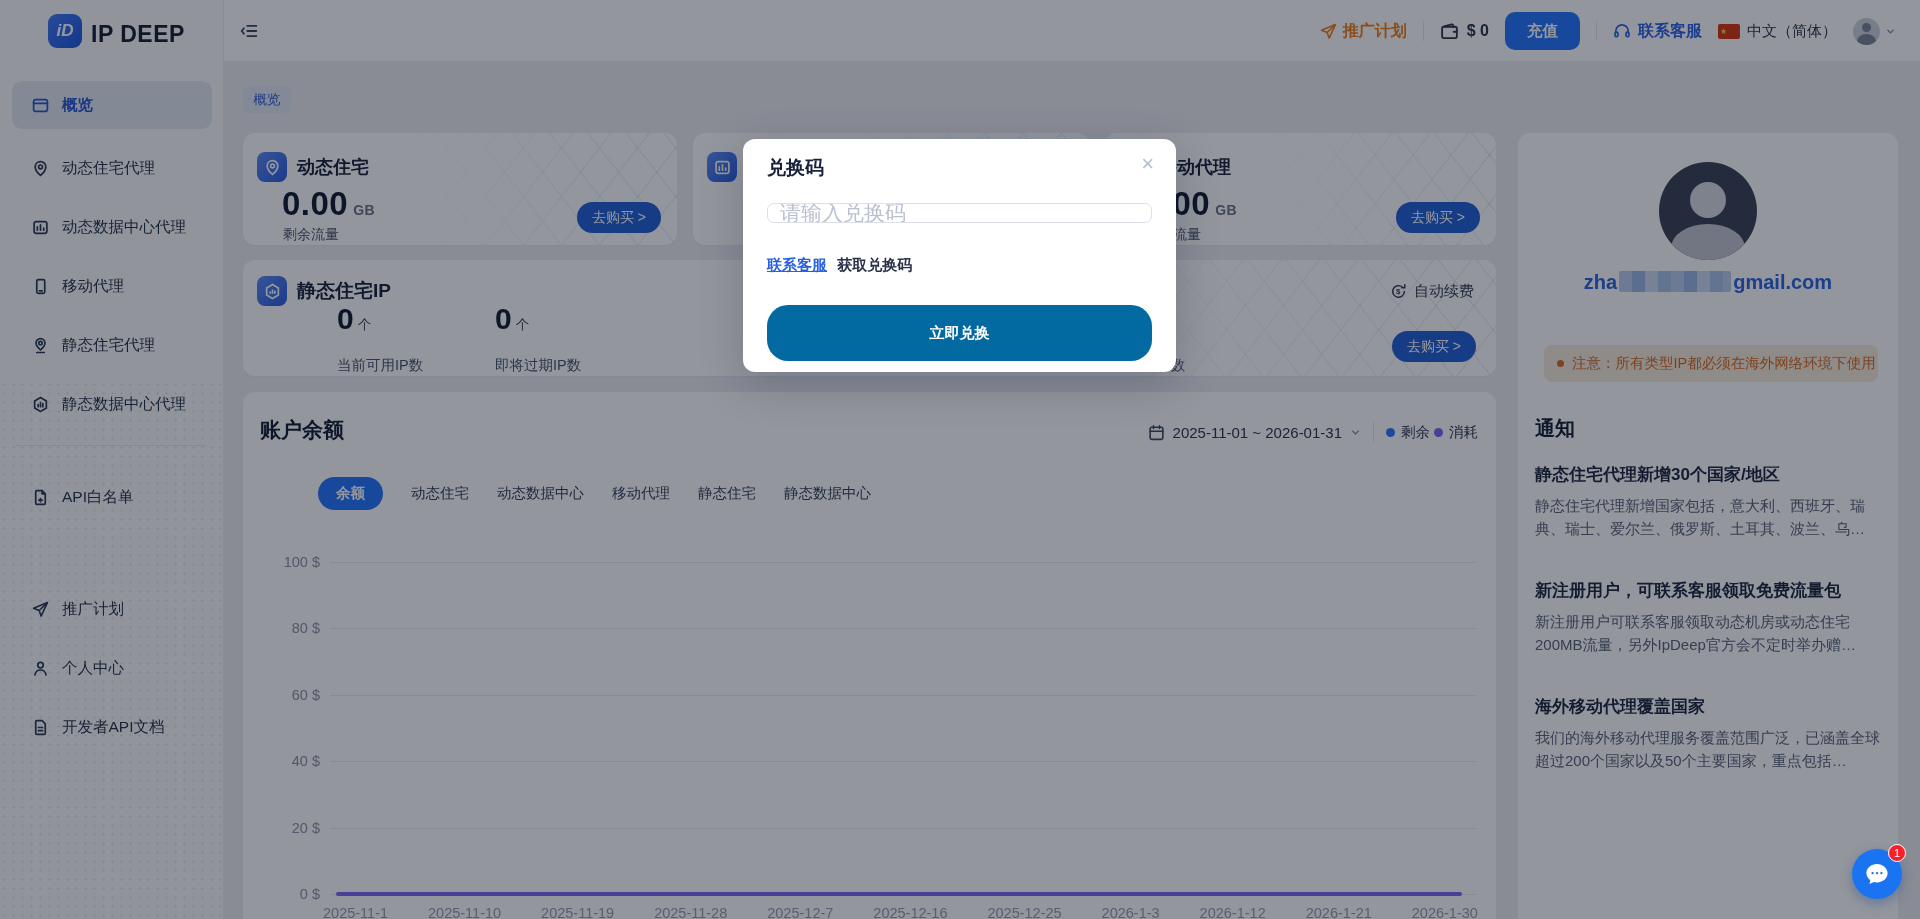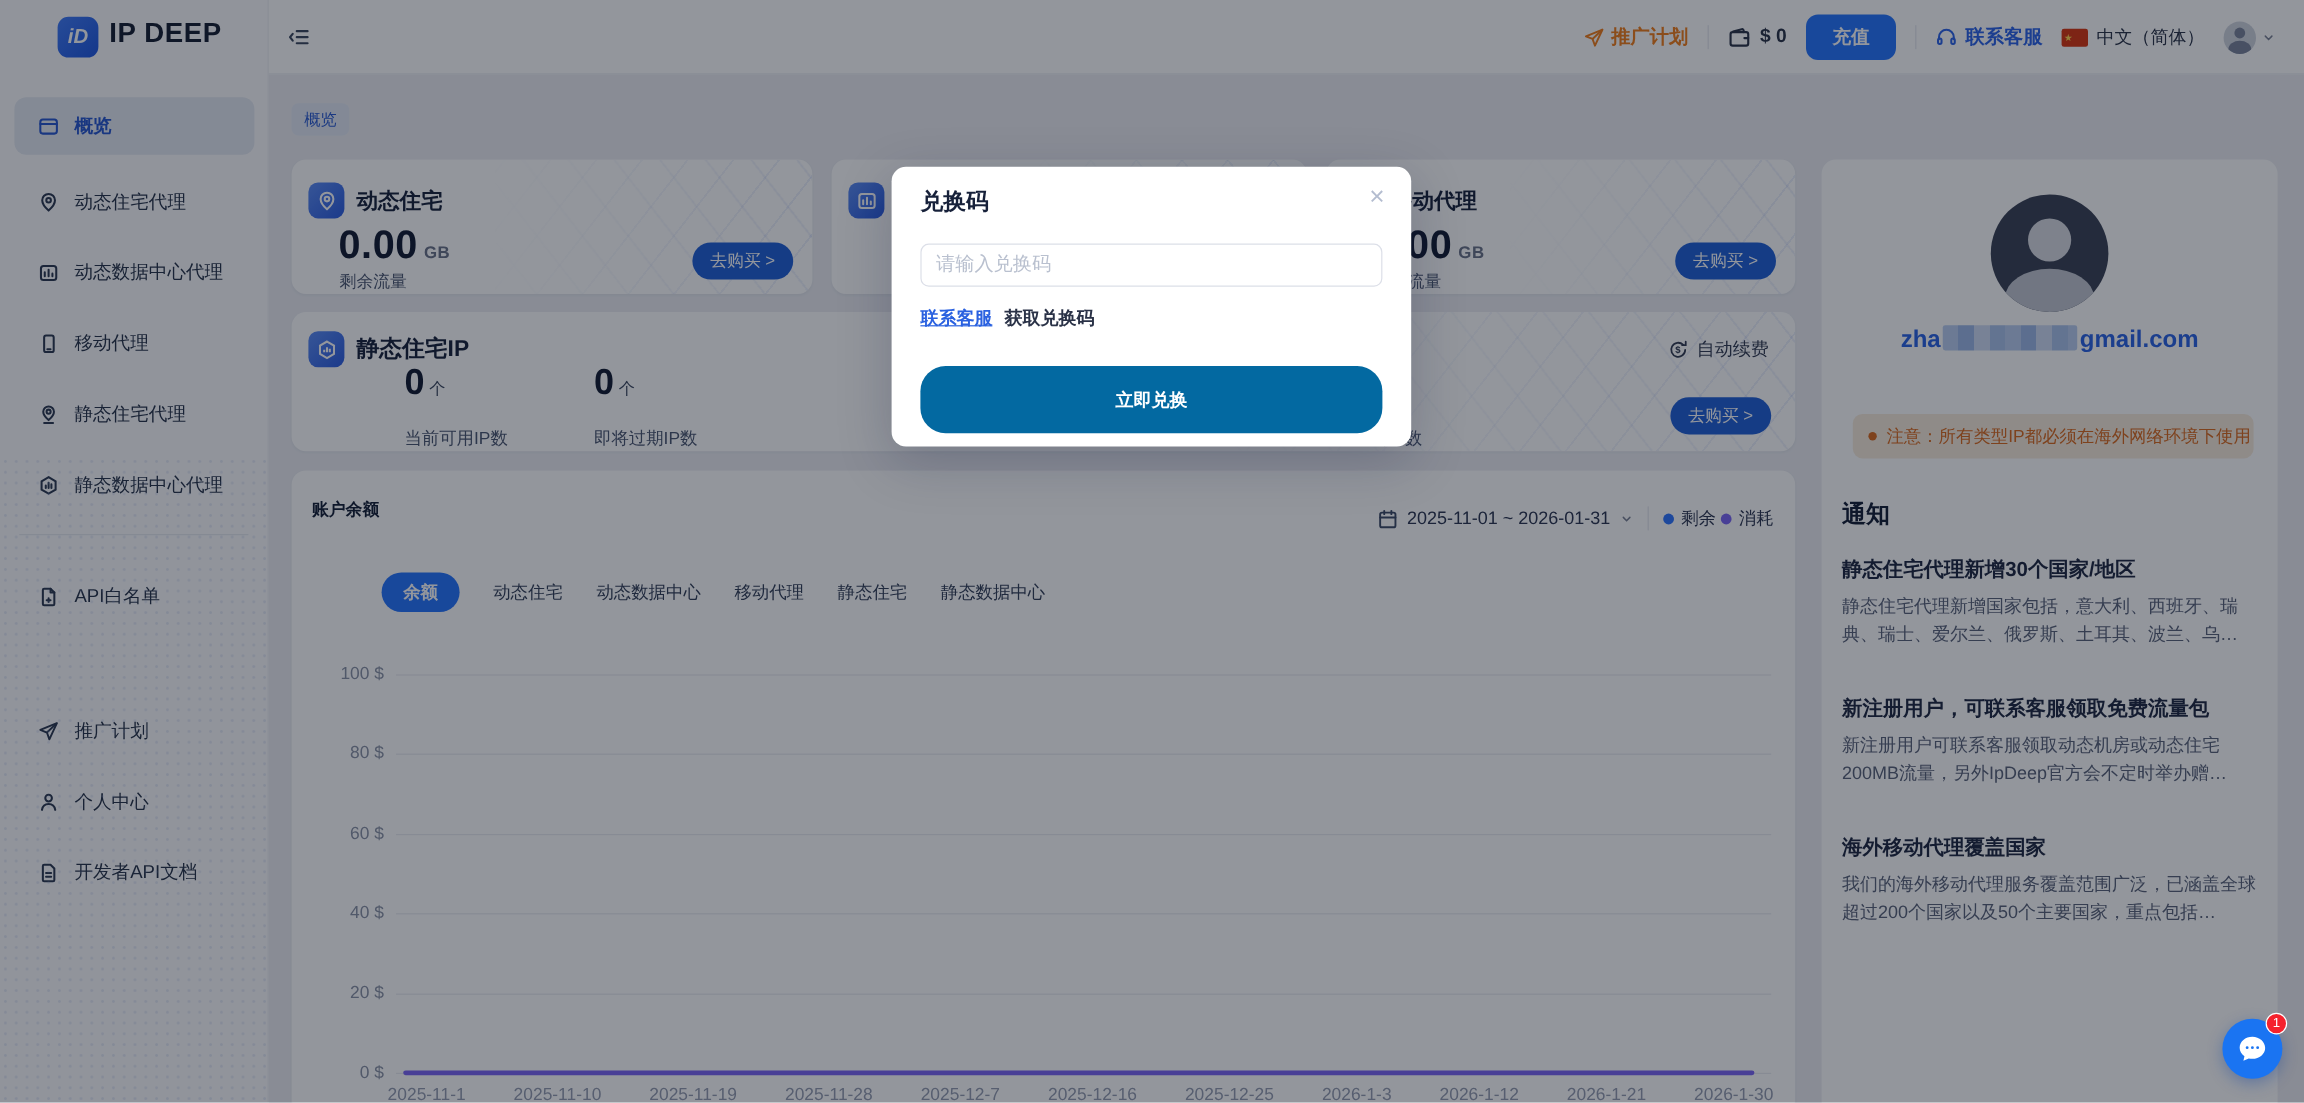--- a/index.html
+++ b/index.html
@@ -22,21 +22,21 @@
   .flag{width:22px;height:15px;background:#d8350f;border-radius:2px;color:#ffd34d;font-size:8px;line-height:15px;padding-left:2px;}
   .tb-user{display:flex;align-items:center;gap:5px;color:#7a8194;}
   .tb-avatar{width:27px;height:27px;border-radius:50%;background:#cfd4de;position:relative;overflow:hidden;}
   .tb-avatar::before{content:"";position:absolute;left:9px;top:5px;width:9px;height:9px;border-radius:50%;background:#79839a;}
   .tb-avatar::after{content:"";position:absolute;left:4px;top:16px;width:19px;height:14px;border-radius:50%;background:#79839a;}
 
   
   .sidebar{position:absolute;left:0;top:0;width:224px;height:919px;background:#fcfcfe;border-right:1px solid #eef0f4;}
   .sidebar::after{content:"";position:absolute;left:0;top:380px;right:0;bottom:0;pointer-events:none;opacity:.45;
     background-image:radial-gradient(rgba(140,162,214,.45) 1px,transparent 1.3px);background-size:9px 9px;}
-  .logo{position:absolute;left:48px;top:14px;display:flex;align-items:flex-start;gap:9px;}
+  .logo{position:absolute;left:48px;top:14px;display:flex;align-items:flex-end;gap:9px;}
   .logo-mark{width:34px;height:34px;border-radius:9px;background:linear-gradient(135deg,#3f7bf7,#1d55e0);
     color:#fff;font-weight:800;font-size:17px;display:flex;align-items:center;justify-content:center;font-style:italic;}
   .logo-text{font-size:23px;font-weight:800;color:#151d30;letter-spacing:.5px;}
   .nav-item{position:absolute;left:12px;width:200px;height:48px;border-radius:10px;display:flex;align-items:center;
     gap:13px;padding:0 0 0 20px;color:#273349;font-size:15.5px;cursor:pointer;}
   .nav-item svg{flex:0 0 auto;color:#2b3850;}
   .nav-item.active{background:#e4e9f2;color:#2656cf;font-weight:700;}
   .nav-item.active svg{color:#2656cf;}
   .nav-chevron{position:absolute;right:14px;top:17px;color:#5c677d;}
   .nav-divider{position:absolute;left:16px;right:16px;top:445px;height:1px;background:#e7e9ef;}
@@ -58,21 +58,21 @@
   .gb-label{position:absolute;left:40px;top:93px;font-size:14px;color:#4a5670;}
   .buy-pill{position:absolute;right:16px;bottom:12px;height:31px;padding:0 15px;border:none;border-radius:16px;
     background:#1f5fd6;color:#fff;font-size:14px;font-family:inherit;cursor:pointer;white-space:nowrap;}
   .stat{position:absolute;top:42px;}
   .stat-val{font-size:30px;font-weight:800;color:#101a30;}
   .stat-unit{font-size:13.5px;font-weight:400;color:#3a465e;margin-left:4px;}
   .stat-label{margin-top:20px;font-size:14.5px;color:#4a5670;}
   .auto-renew{position:absolute;right:22px;top:22px;display:flex;align-items:center;gap:7px;color:#333c52;font-size:15px;}
 
   
-  .bal-title{position:absolute;left:17px;top:24px;font-size:14px;font-weight:800;color:#121d35;}
+  .bal-title{position:absolute;left:17px;top:24px;font-size:21px;font-weight:800;color:#121d35;}
   .bal-head{position:absolute;right:18px;top:30px;display:flex;align-items:center;gap:12px;}
   .date-pick{display:flex;align-items:center;gap:8px;color:#2b3550;font-size:15px;cursor:pointer;}
   .date-pick svg{color:#3c4a66;}
   .legend{display:flex;align-items:flex-end;gap:4px;}
   .leg-item{display:flex;align-items:center;gap:6px;font-size:14.5px;color:#2b3550;cursor:pointer;}
   .leg-dot{width:9px;height:9px;border-radius:50%;}
   .tabs{position:absolute;left:75px;top:85px;display:flex;align-items:center;gap:28px;}
   .tab{font-size:14.5px;color:#333f58;cursor:pointer;white-space:nowrap;}
   .tab.active{background:#2574fd;color:#fff;height:33px;border-radius:17px;padding:0 18px;display:flex;align-items:center;font-weight:600;}
   .gridline{position:absolute;left:87px;width:1146px;height:1px;background:#e9ebf1;}
@@ -97,22 +97,22 @@
   .notif{margin-bottom:39px;cursor:pointer;}
   .notif h4{margin:0 0 9px 0;font-size:17px;font-weight:700;color:#1d2740;}
   .notif p{margin:0;font-size:15px;line-height:1.5;color:#5a637a;display:-webkit-box;-webkit-line-clamp:2;-webkit-box-orient:vertical;overflow:hidden;}
 
   
   .overlay{position:absolute;inset:0;background:rgba(10,15,30,.44);z-index:50;}
   .modal{position:absolute;left:743px;top:139px;width:433px;height:233px;background:#fff;border-radius:12px;z-index:60;
     box-shadow:0 12px 44px rgba(12,22,60,.22);padding:0 24px;}
   .modal-title{position:absolute;left:24px;top:16px;font-size:19px;font-weight:800;color:#17213a;}
   .modal-close{position:absolute;right:18px;top:10px;font-size:22px;color:#b4bdd0;cursor:pointer;line-height:1;padding:4px;}
-  .modal-input{position:absolute;left:24px;top:64px;width:385px;height:36px;border:1px solid #dcdfe8;border-radius:7px;
-    padding:0 12px;font-size:16px;font-family:inherit;color:#2a3347;outline:none;}
+  .modal-input{position:absolute;left:24px;top:64px;width:385px;height:20px;border:1px solid #dcdfe8;border-radius:7px;
+    padding:0 12px;font-size:21px;font-family:inherit;color:#2a3347;outline:none;}
   .modal-input::placeholder{color:#b9c0cf;}
   .modal-linkrow{position:absolute;left:24px;top:117px;font-size:15px;}
   .modal-link{color:#2a61e0;font-weight:700;text-decoration:underline;cursor:pointer;}
   .modal-link-suffix{color:#2a3247;font-weight:600;margin-left:6px;}
   .modal-submit{position:absolute;left:24px;top:166px;width:385px;height:56px;border:none;border-radius:21px;
     background:#0369a1;color:#fff;font-size:15px;font-weight:600;font-family:inherit;cursor:pointer;}
 
   .fab{position:absolute;left:1852px;top:849px;width:50px;height:50px;border-radius:50%;background:#1a74f2;z-index:70;
     display:flex;align-items:center;justify-content:center;cursor:pointer;box-shadow:0 4px 12px rgba(10,60,160,.35);}
   .fab-badge{position:absolute;left:36px;top:-5px;min-width:18px;height:18px;border-radius:9px;background:#f5222d;

